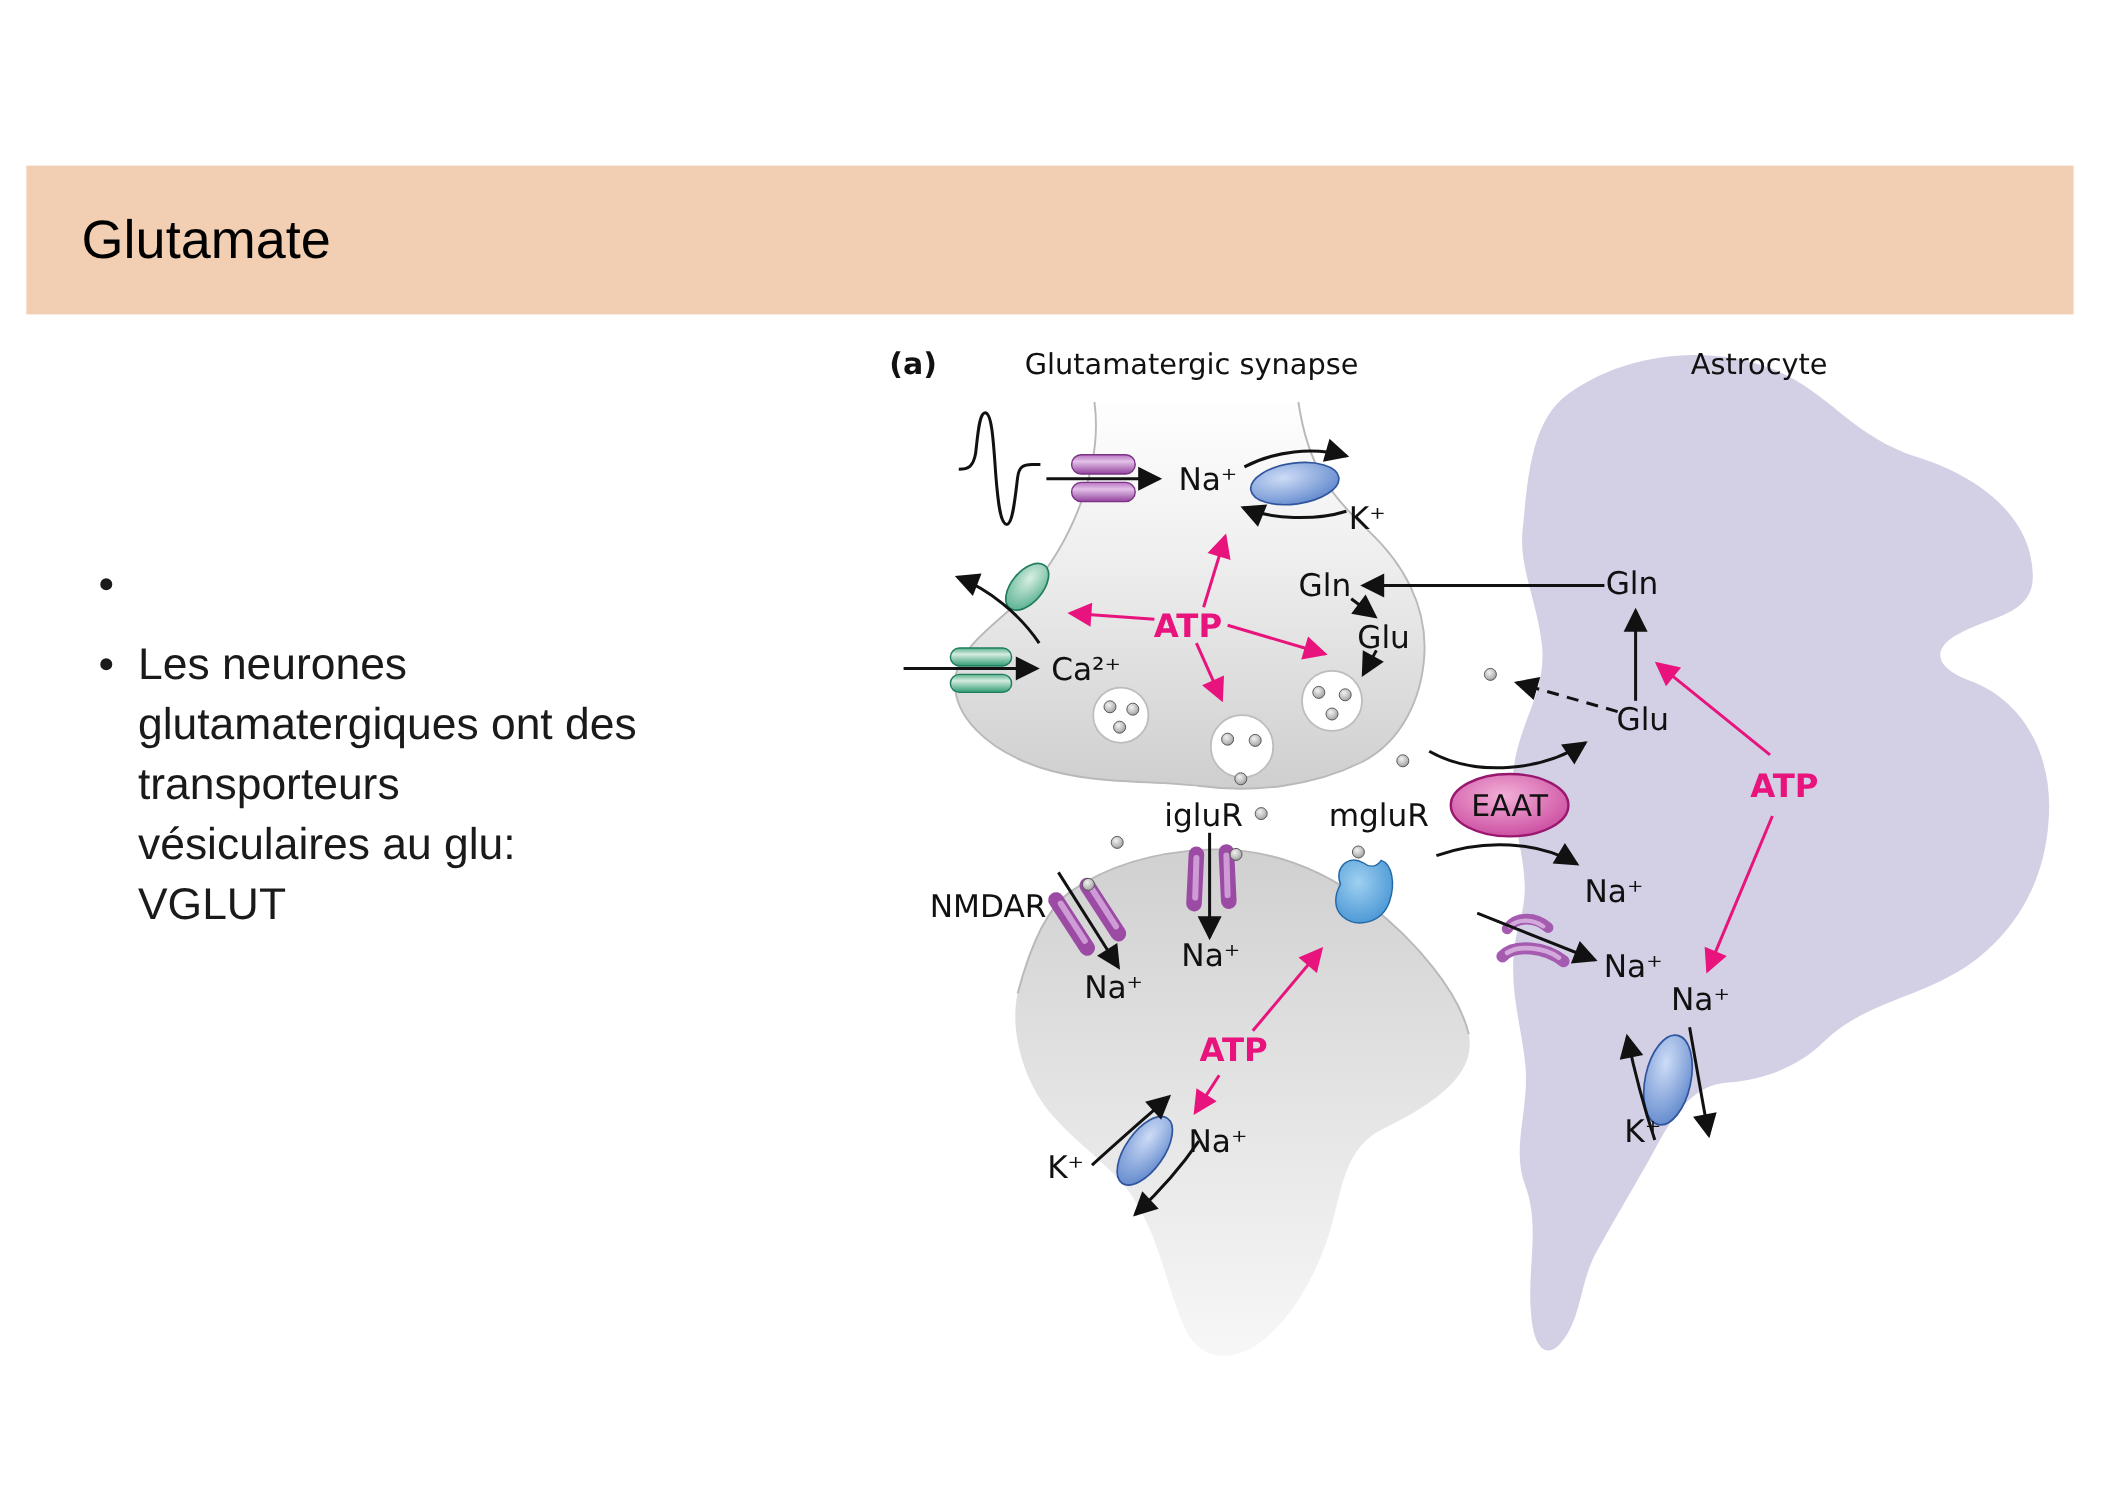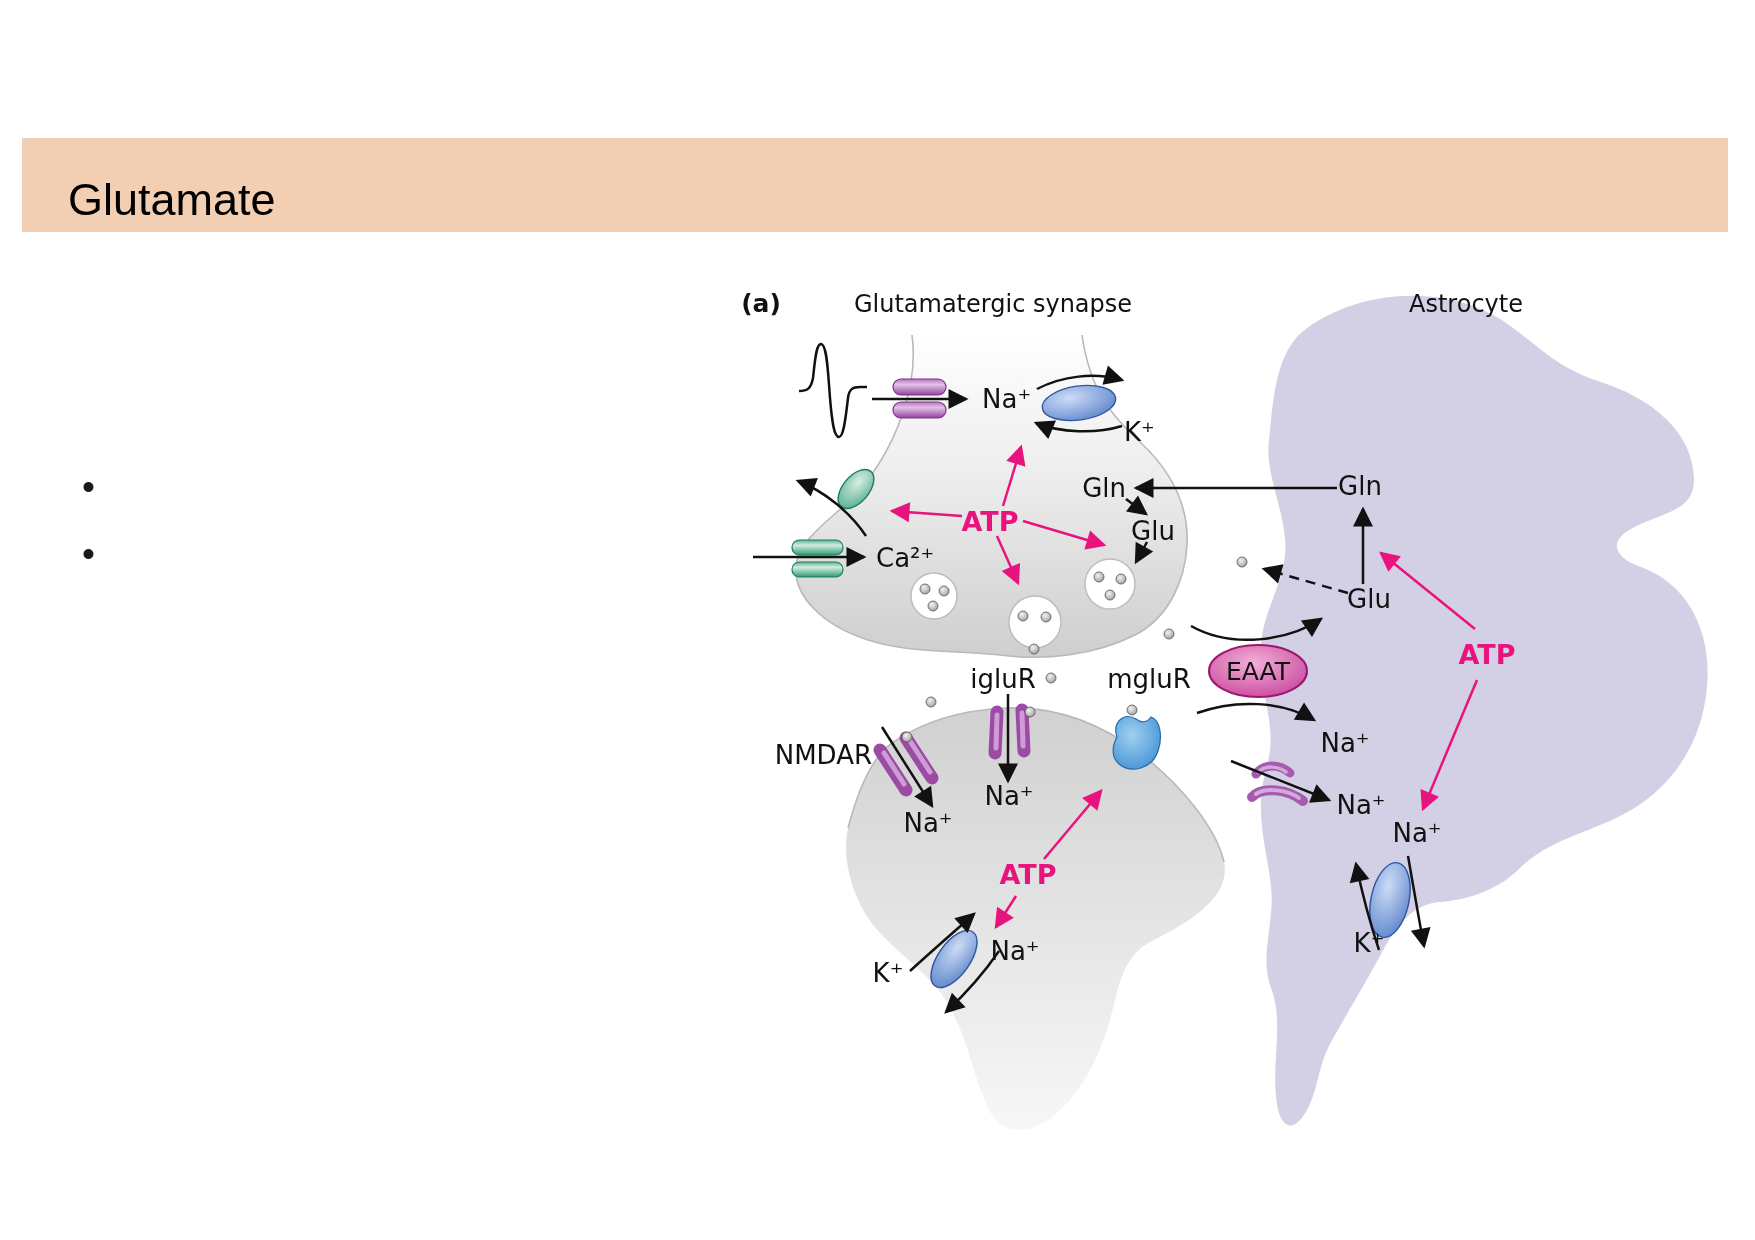--- a/index.html
+++ b/index.html
@@ -1,21 +1,21 @@
 <!DOCTYPE html>
 <html><head>
 <meta charset="utf-8">
 <style>
   html,body { margin:0; padding:0; }
   body {
     width:1755px; height:1240px; position:relative; background:#ffffff;
     font-family:"Liberation Sans", sans-serif; overflow:hidden;
   }
   .title-band {
-    position:absolute; left:22px; top:138px; width:1706px; height:94px;
+    position:absolute; left:22px; top:138px; width:1706px; height:124px;
     background:#f2cfb2;
   }
   .title-band .slide-title {
     margin:0; padding:36px 0 0 46px; font-size:45px; font-weight:400; color:#000;
   }
   .bullets {
     position:absolute; left:82px; top:462px; width:580px;
     color:#1a1a1a; font-size:37px; line-height:50px;
   }
   .bullet-item { display:flex; margin-bottom:17px; }
@@ -38,20 +38,25 @@
 <div class="title-band">
   <h1 class="slide-title">Glutamate</h1>
 </div>
 
 <div class="bullets">
   <div class="bullet-item">
     <span class="bullet-marker">•</span>
   </div>
   <div class="bullet-item">
     <span class="bullet-marker">•</span>
+    <span class="bullet-text">Les neurones
+glutamatergiques ont des
+transporteurs
+vésiculaires au glu:
+VGLUT</span>
   </div>
 </div>
 
 <svg class="figure" width="1755" height="1240" viewBox="0 0 1755 1240">
   <defs>
     <marker id="mb" markerWidth="9" markerHeight="9" refX="7.5" refY="4.5" orient="auto">
       <path d="M0.5,0.5 L8.5,4.5 L0.5,8.5 Z" fill="#111"></path>
     </marker>
     <marker id="mp" markerWidth="9" markerHeight="9" refX="7.5" refY="4.5" orient="auto">
       <path d="M0.5,0.5 L8.5,4.5 L0.5,8.5 Z" fill="#e8137c"></path>

